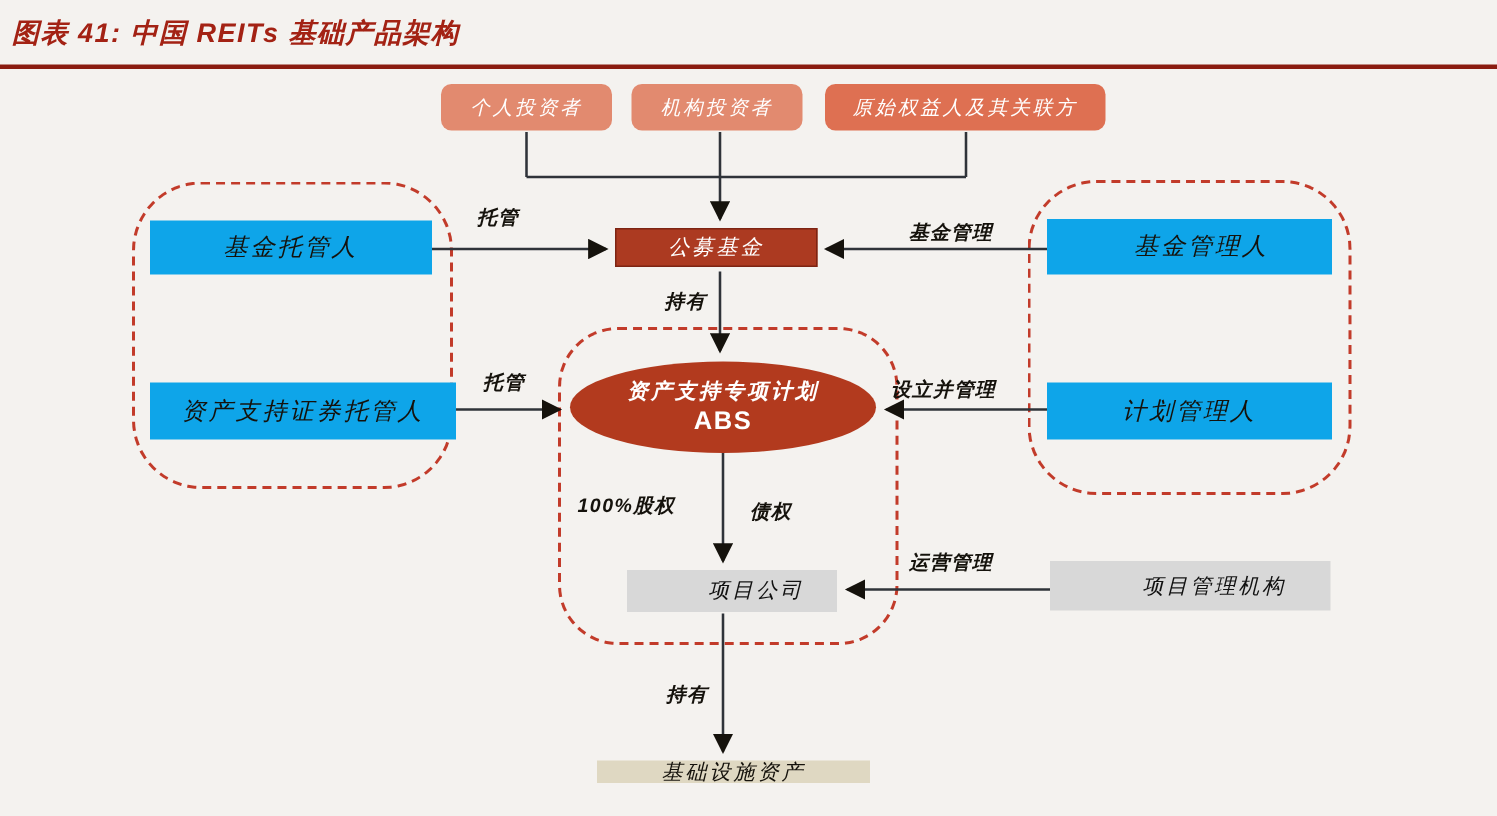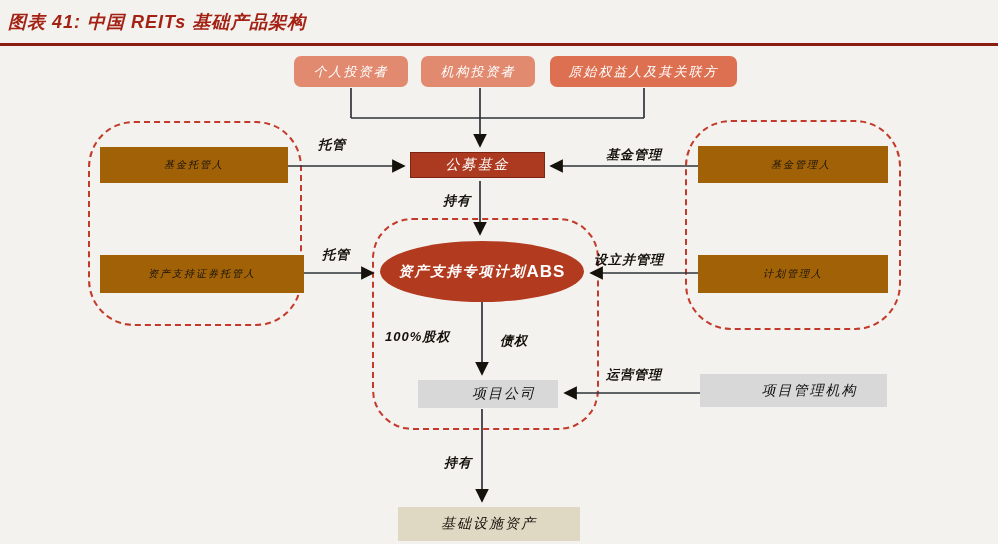--- a/index.html
+++ b/index.html
@@ -33,41 +33,41 @@
   svg.wires{position:absolute;left:0;top:0;z-index:2;}
 
   
   .node{
     position:absolute;display:flex;align-items:center;justify-content:center;
     text-align:center;font-weight:normal;font-style:italic;z-index:3;
     box-sizing:border-box;letter-spacing:2px;
   }
   .coral {background:#e28a6f;color:#fff;border-radius:7px;font-size:13px;}
   .coral2{background:#de7052;color:#fff;border-radius:7px;font-size:13px;}
-  .tan   {background:#a16207;color:#15120c;font-size:10px;}
+  .tan   {background:#0ea5e9;color:#15120c;font-size:16px;}
   .grayb {background:#d8d8d8;color:#111;font-size:14px;padding-left:32px;}
   .beige {background:#dfd8c2;color:#15120c;font-size:14px;}
   .redbox{background:#ac3a21;color:#fff;border:1px solid #7d2413;font-size:14px;}
 
   .node-top1{left:294px;top:56px;width:114px;height:31px;}
   .node-top2{left:421px;top:56px;width:114px;height:31px;}
   .node-top3{left:550px;top:56px;width:187px;height:31px;}
   .node-fund{left:410px;top:152px;width:135px;height:26px;}
   .node-fund-cust{left:100px;top:147px;width:188px;height:36px;}
   .node-abs-cust{left:100px;top:255px;width:204px;height:38px;}
   .node-fund-mgr{left:698px;top:146px;width:190px;height:37px;padding-left:16px;}
   .node-plan-mgr{left:698px;top:255px;width:190px;height:38px;}
   .node-project{left:418px;top:380px;width:140px;height:28px;}
   .node-proj-mgmt{left:700px;top:374px;width:187px;height:33px;}
-  .node-infra{left:398px;top:507px;width:182px;height:34px;}
+  .node-infra{left:398px;top:507px;width:182px;height:15px;}
 
   .ellipse-abs{
     position:absolute;left:380px;top:241px;width:204px;height:61px;
     background:#b23a1e;border-radius:50%;z-index:3;
-    display:flex;flex-direction:row;align-items:center;justify-content:center;
+    display:flex;flex-direction:column;align-items:center;justify-content:center;
     color:#fff;font-weight:bold;text-align:center;line-height:1.25;
   }
   .ellipse-abs .l1{font-size:14px;font-style:italic;letter-spacing:2px;}
   .ellipse-abs .l2{font-size:17px;letter-spacing:1px;}
 
   
   .edge-label{
     position:absolute;z-index:4;font-size:13px;font-weight:bold;font-style:italic;
     color:#15120c;letter-spacing:1px;white-space:nowrap;
   }

